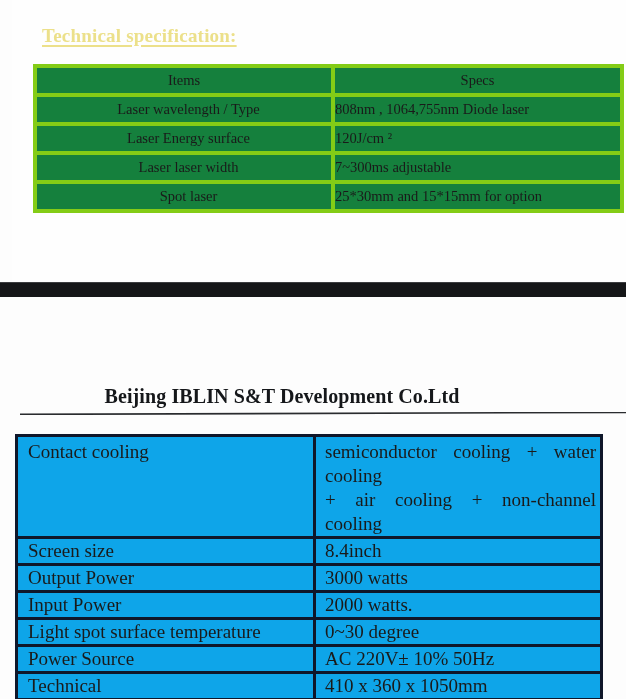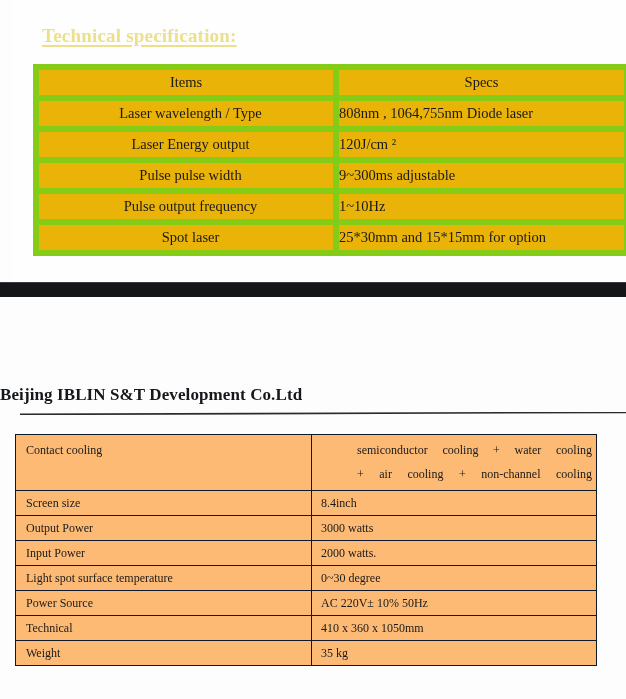--- a/index.html
+++ b/index.html
@@ -43,27 +43,27 @@
 
   .table-one {
     position: absolute;
     left: 21px;
     top: 64px;
     width: 579px;
     border-collapse: collapse;
     table-layout: fixed;
   }
   .table-one td {
-    border: 6px solid #84cc16;
+    border: 4px solid #84cc16;
     height: 25px;
     padding: 0 0 0 9px;
     font-size: 14.5px;
     line-height: 25px;
     vertical-align: middle;
-    background: #eab308;
+    background: #15803d;
   }
   .table-one .col-item { width: 294px; text-align: center; }
   .table-one .col-spec { width: 285px; padding-left: 0; }
   .table-one .hdr { text-align: center; padding-left: 0; }
 
   
   .black-bar {
     position: absolute;
     left: 0;
     top: 282px;
@@ -81,21 +81,22 @@
     width: 626px;
     height: 402px;
     background: #fdfdfd;
   }
 
   .company-title {
     position: absolute;
     left: 0;
     top: 88px;
     width: 564px;
-    font-size: 17px;
+    text-align: center;
+    font-size: 20px;
     font-weight: bold;
     letter-spacing: 0.1px;
     color: #15171a;
     white-space: nowrap;
   }
 
   .title-rule {
     position: absolute;
     left: 20px;
     top: 115px;
@@ -107,73 +108,68 @@
 
   .table-two {
     position: absolute;
     left: 15px;
     top: 137px;
     width: 560px;
     border-collapse: collapse;
     table-layout: fixed;
   }
   .table-two td {
-    border: 1px solid #0f172a;
+    border: 3px solid #0f172a;
     height: 24px;
     padding: 0 0 0 10px;
-    font-size: 12px;
+    font-size: 19px;
     line-height: 24px;
     vertical-align: middle;
-    background: #fdba74;
+    background: #0ea5e9;
   }
   .table-two .col-item { width: 285px; }
   .table-two .col-val  { width: 275px; padding-left: 9px; }
 
   .table-two tr.tall td {
     height: 52px;
     vertical-align: top;
     padding-top: 3px;
     line-height: 24px;
   }
   .justified {
     display: block;
     text-align: justify;
     text-align-last: justify;
     padding-right: 4px;
-    margin-left: 36px;
   }
 </style>
 </head>
 <body>
 
 <div class="section-one">
 
   <div class="spec-title">Technical specification:</div>
 
   <table class="table-one">
     <tbody>
       <tr>
         <td class="col-item hdr">Items</td>
         <td class="col-spec hdr">Specs</td>
       </tr>
       <tr>
         <td class="col-item">Laser wavelength / Type</td>
         <td class="col-spec">808nm , 1064,755nm Diode laser</td>
       </tr>
       <tr>
-        <td class="col-item">Laser Energy output</td>
+        <td class="col-item">Laser Energy surface</td>
         <td class="col-spec">120J/cm ²</td>
       </tr>
       <tr>
-        <td class="col-item">Pulse pulse width</td>
-        <td class="col-spec">9~300ms adjustable</td>
-      </tr>
-      <tr>
-        <td class="col-item">Pulse output frequency</td>
-        <td class="col-spec">1~10Hz</td>
+        <td class="col-item">Laser laser width</td>
+        <td class="col-spec">7~300ms adjustable</td>
       </tr>
       <tr>
         <td class="col-item">Spot laser</td>
         <td class="col-spec">25*30mm and 15*15mm for option</td>
       </tr>
     </tbody>
   </table>
 </div>
 
 <div class="black-bar"></div>

